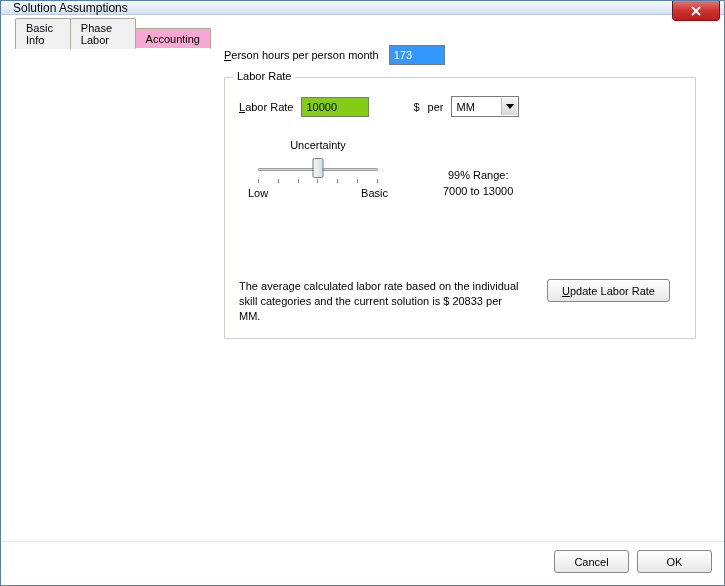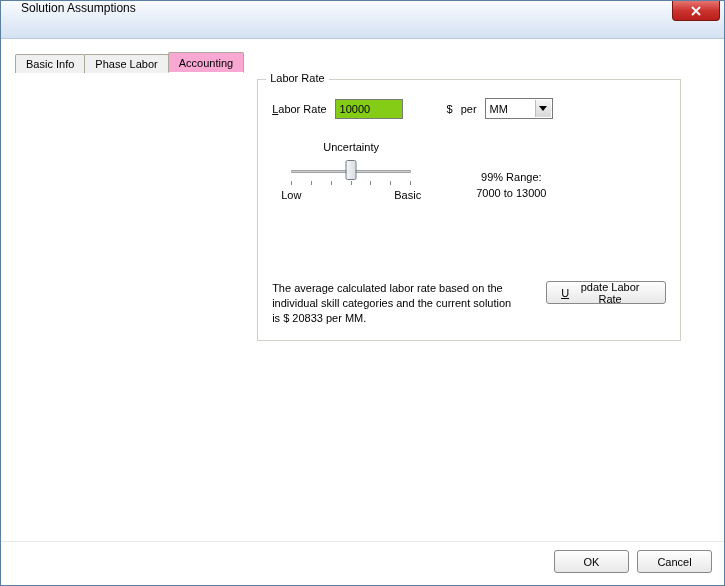--- a/index.html
+++ b/index.html
@@ -6,25 +6,25 @@
   body { margin: 0; padding: 0; background: #e8eef4; }
   .window {
     width: 725px; height: 586px;
     background: #fff;
     border: 1px solid #5a7fa0;
     box-shadow: 0 4px 20px rgba(0,0,0,0.3);
     display: flex; flex-direction: column;
     position: relative;
   }
   .titlebar {
-    height: 38px;
+    height: 14px;
     background: linear-gradient(to bottom, #f8fbff 0%, #e6eef8 50%, #d4e2f2 100%);
     border-bottom: 1px solid #b8c8d8;
-    display: flex; align-items: flex-start;
-    padding-left: 20px;
+    display: flex; align-items: center;
+    padding-left: 12px;
     position: relative;
   }
   .titlebar-title { font-size: 12px; color: #000; }
   .close-btn {
     position: absolute; right: 4px; top: 0;
     width: 48px; height: 20px;
     background: linear-gradient(to bottom, #e67470 0%, #cc3430 50%, #b81e1a 100%);
     border: 1px solid #7a1512;
     border-top: none;
     border-radius: 0 0 4px 4px;
@@ -155,21 +155,20 @@
   }
   .range-block {
     font-size: 11px;
     text-align: center;
     margin-top: 20px;
     line-height: 1.4;
   }
   .bottom-row {
     display: flex;
     align-items: flex-start;
-    justify-content: space-between;
     margin-top: 80px;
     gap: 28px;
   }
   .desc-text {
     font-size: 11px;
     line-height: 1.35;
     max-width: 280px;
   }
   .btn {
     font-size: 11px;
@@ -207,22 +206,27 @@
   <div class="content">
 
     <div class="tabs-strip">
       <div class="tab">Basic Info</div>
       <div class="tab">Phase Labor</div>
       <div class="tab active">Accounting</div>
     </div>
 
     <div class="tab-panel">
 
-
-      <div class="fieldset" style="width:424px">
+      <div class="row">
+        <span class="label"><span class="underline">P</span><span>erson hours per person month</span></span>
+        <span style="width:10px"></span>
+        <input class="input-text highlight" style="width: 56px;" value="173">
+      </div>
+
+      <div class="fieldset" style="width:472px">
         <div class="fieldset-legend">Labor Rate</div>
 
         <div class="labor-row">
           <span class="label"><span class="underline">L</span><span>abor Rate</span></span>
           <input class="input-text" style="width: 68px;" value="10000">
           <span style="width:28px"></span>
           <span class="label">$</span>
           <span class="label">per</span>
           <div class="select-wrap">
             <span>MM</span>
@@ -264,16 +268,16 @@
         <div class="bottom-row">
           <div class="desc-text">The average calculated labor rate based on the individual skill categories and the current solution is $ 20833 per MM.</div>
           <button class="btn update"><span style="text-decoration:underline">U</span>pdate Labor Rate</button>
         </div>
       </div>
 
     </div>
   </div>
 
   <div class="button-bar">
+    <button class="btn">Cancel</button>
     <button class="btn">OK</button>
-    <button class="btn">Cancel</button>
   </div>
 </div>
 
 </body></html>

